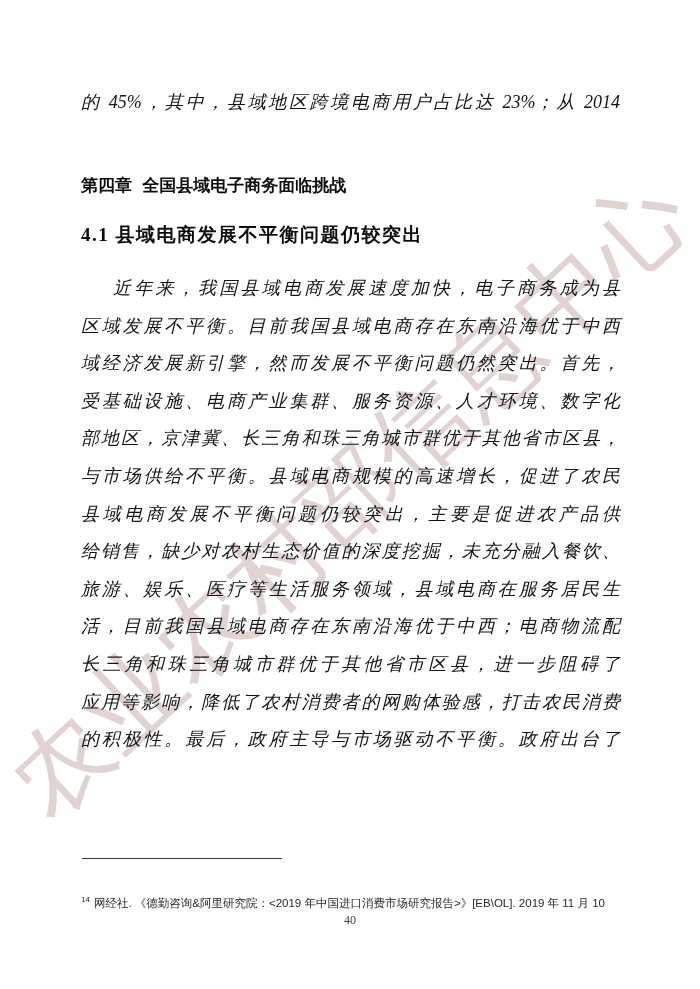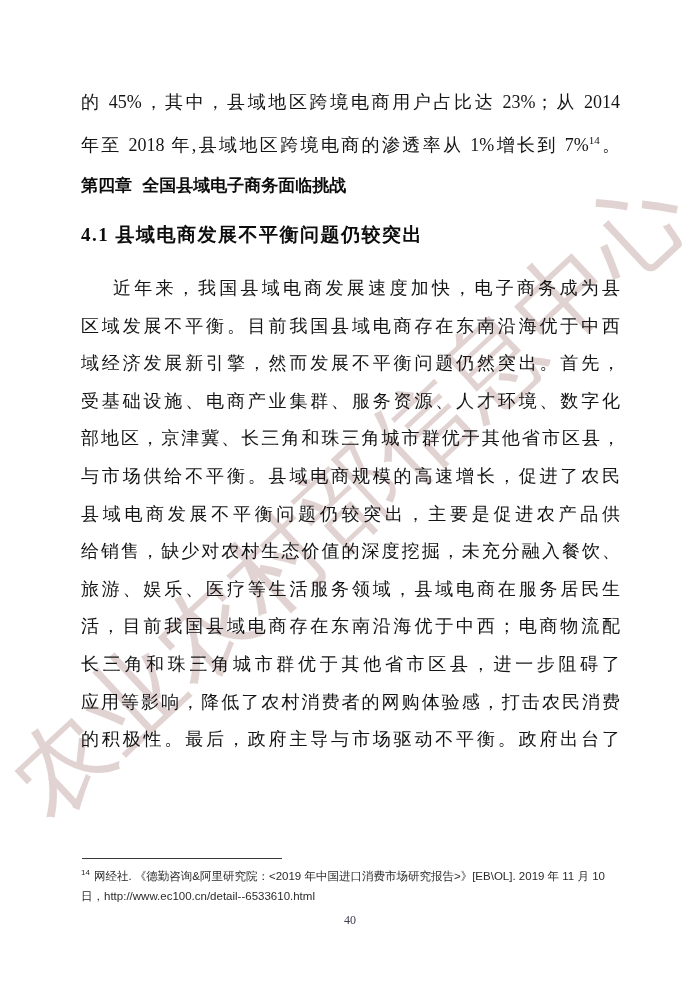--- a/index.html
+++ b/index.html
@@ -38,20 +38,21 @@
   }
   .intro-para { top: 84px; }
   .body-para  { top: 270px; }
   .t-line {
     line-height: 37.6px;
     height: 37.6px;
     font-size: 18px;
     text-align: justify;
     text-align-last: justify;
     white-space: nowrap;
+    font-style: italic;
   }
   .t-line.indent { padding-left: 32px; }
   .fn-ref {
     font-size: 11px;
     vertical-align: 7px;
     letter-spacing: 0;
   }
   .chapter-heading {
     top: 171px;
     font-family: Liberation Mono, monospace;
@@ -77,23 +78,24 @@
     z-index: 1;
   }
   .footnote {
     top: 864px;
     width: 541px;
     font-family: "Liberation Sans", "DejaVu Sans", sans-serif;
     font-size: 11.5px;
     color: #2a2a2a;
   }
   .footnote .fn-line {
-    line-height: 18px;
+    line-height: 23px;
     height: 23px;
     white-space: nowrap;
+    margin-top: 24px;
   }
   .fn-marker {
     font-size: 8px;
     vertical-align: 5px;
     margin-right: 4px;
   }
   .page-number {
     position: absolute;
     left: 0;
     top: 913px;
@@ -106,21 +108,20 @@
 </style>
 </head>
 <body>
 
 <div class="page">
 
   <div class="watermark">农业农村部信息中心</div>
 
   <div class="content-block intro-para">
     <div class="t-line">的 45%，其中，县域地区跨境电商用户占比达 23%；从 2014</div>
-    <div class="t-line"><span>年至 2018 年,县域地区跨境电商的渗透率从 1%增长到 7%</span><sup class="fn-ref">14</sup><span>。</span></div>
   </div>
 
   <div class="content-block chapter-heading">第四章 全国县域电子商务面临挑战</div>
 
   <div class="content-block section-heading">4.1 县域电商发展不平衡问题仍较突出</div>
 
   <div class="content-block body-para">
     <div class="t-line indent">近年来，我国县域电商发展速度加快，电子商务成为县</div>
     <div class="t-line">区域发展不平衡。目前我国县域电商存在东南沿海优于中西</div>
     <div class="t-line">域经济发展新引擎，然而发展不平衡问题仍然突出。首先，</div>
@@ -133,18 +134,17 @@
     <div class="t-line">活，目前我国县域电商存在东南沿海优于中西；电商物流配</div>
     <div class="t-line">长三角和珠三角城市群优于其他省市区县，进一步阻碍了</div>
     <div class="t-line">应用等影响，降低了农村消费者的网购体验感，打击农民消费</div>
     <div class="t-line">的积极性。最后，政府主导与市场驱动不平衡。政府出台了</div>
   </div>
 
   <div class="footnote-rule"></div>
 
   <div class="content-block footnote">
     <div class="fn-line"><sup class="fn-marker">14</sup><span>网经社. 《德勤咨询&amp;阿里研究院：&lt;2019 年中国进口消费市场研究报告&gt;》[EB\OL]. 2019 年 11 月 10</span></div>
-    <div class="fn-line">日，http://www.ec100.cn/detail--6533610.html</div>
   </div>
 
   <div class="page-number">40</div>
 
 </div>
 
 </body></html>

